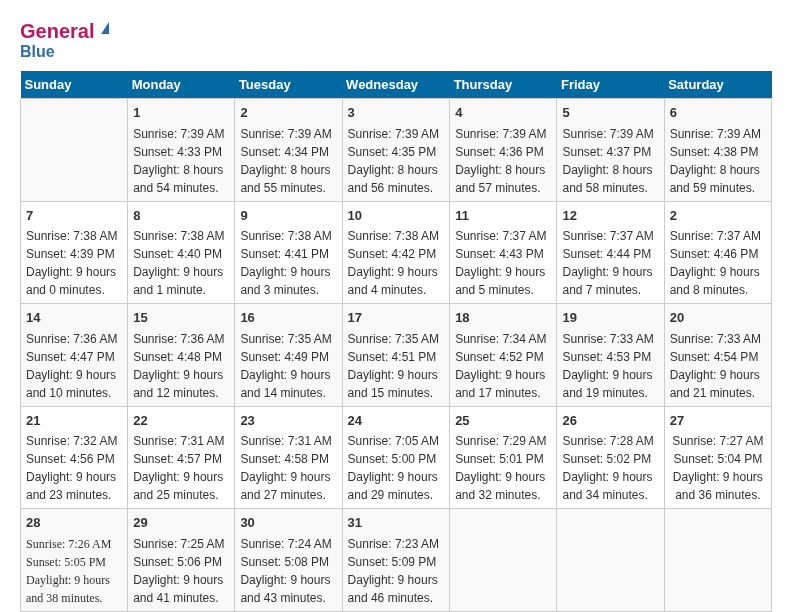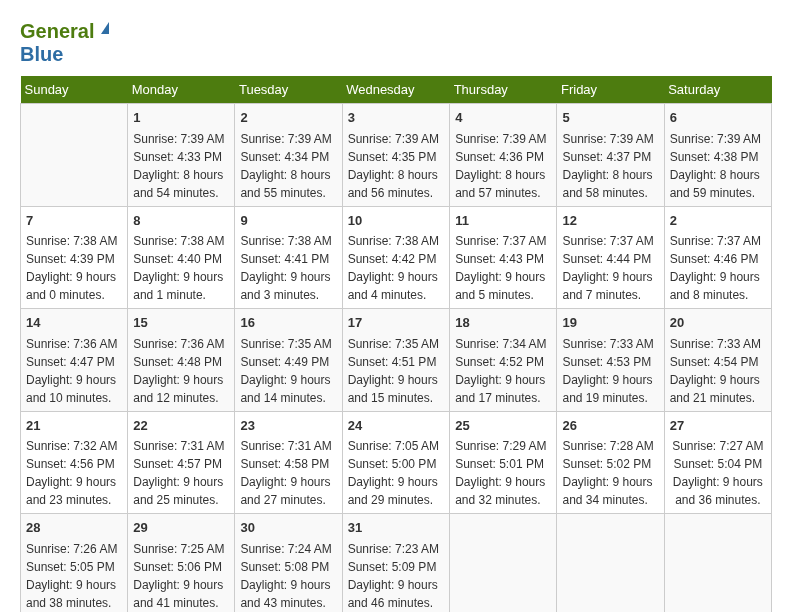--- a/index.html
+++ b/index.html
@@ -36,26 +36,26 @@
     .location {
       font-size: 14px;
       color: #555;
     }
     table {
       width: 100%;
       border-collapse: collapse;
       font-size: 11px;
     }
     thead tr th {
-      background-color: #4d7c0f;
+      background-color: #0369a1;
       color: #fff;
       padding: 6px 4px;
       text-align: left;
       font-size: 13px;
-      font-weight: normal;
+      font-weight: bold;
     }
     tbody tr td {
       border: 1px solid #ccc;
       vertical-align: top;
       padding: 4px 5px;
       height: 80px;
       width: 108px;
       color: #333;
       line-height: 1.5;
     }
@@ -75,29 +75,29 @@
       font-size: 12px;
       color: #333;
     }
   </style>
 </head>
 <body>
 
 <div class="header">
   <div class="logo">
     <div class="logo-row">
-      <span style="font-size:20px;font-weight:bold;color:#4d7c0f;">General</span>
+      <span style="font-size:20px;font-weight:bold;color:#be185d;">General</span>
       <span style="display:inline-block;margin-left:3px;margin-top:-4px;">
         <svg width="16" height="16" viewBox="0 0 16 16">
           <polygon points="4,14 12,14 12,2" fill="#2e6da4"></polygon>
         </svg>
       </span>
     </div>
     <div>
-      <span style="font-size:20px;font-weight:bold;color:#2e6da4;">Blue</span>
+      <span style="font-size:16px;font-weight:bold;color:#2e6da4;">Blue</span>
     </div>
   </div>
 </div>
 
 <table>
   <thead>
     <tr>
     <th>Sunday</th>
         <th>Monday</th>
         <th>Tuesday</th>
@@ -302,21 +302,21 @@
           <span class="day-number">27</span>
           <div class="day-info" style="white-space: pre-line; text-align: center;">Sunrise: 7:27 AM
 Sunset: 5:04 PM
 Daylight: 9 hours
 and 36 minutes.</div>
         </td>
       </tr>
       <tr>
         <td>
           <span class="day-number">28</span>
-          <div class="day-info" style="white-space: pre-line;">Sunrise: 7:26 AM
+          <div class="day-info" style="white-space: pre-line; font-family: Liberation Serif, serif;">Sunrise: 7:26 AM
 Sunset: 5:05 PM
 Daylight: 9 hours
 and 38 minutes.</div>
         </td>
         <td>
           <span class="day-number">29</span>
           <div class="day-info" style="white-space: pre-line;">Sunrise: 7:25 AM
 Sunset: 5:06 PM
 Daylight: 9 hours
 and 41 minutes.</div>

